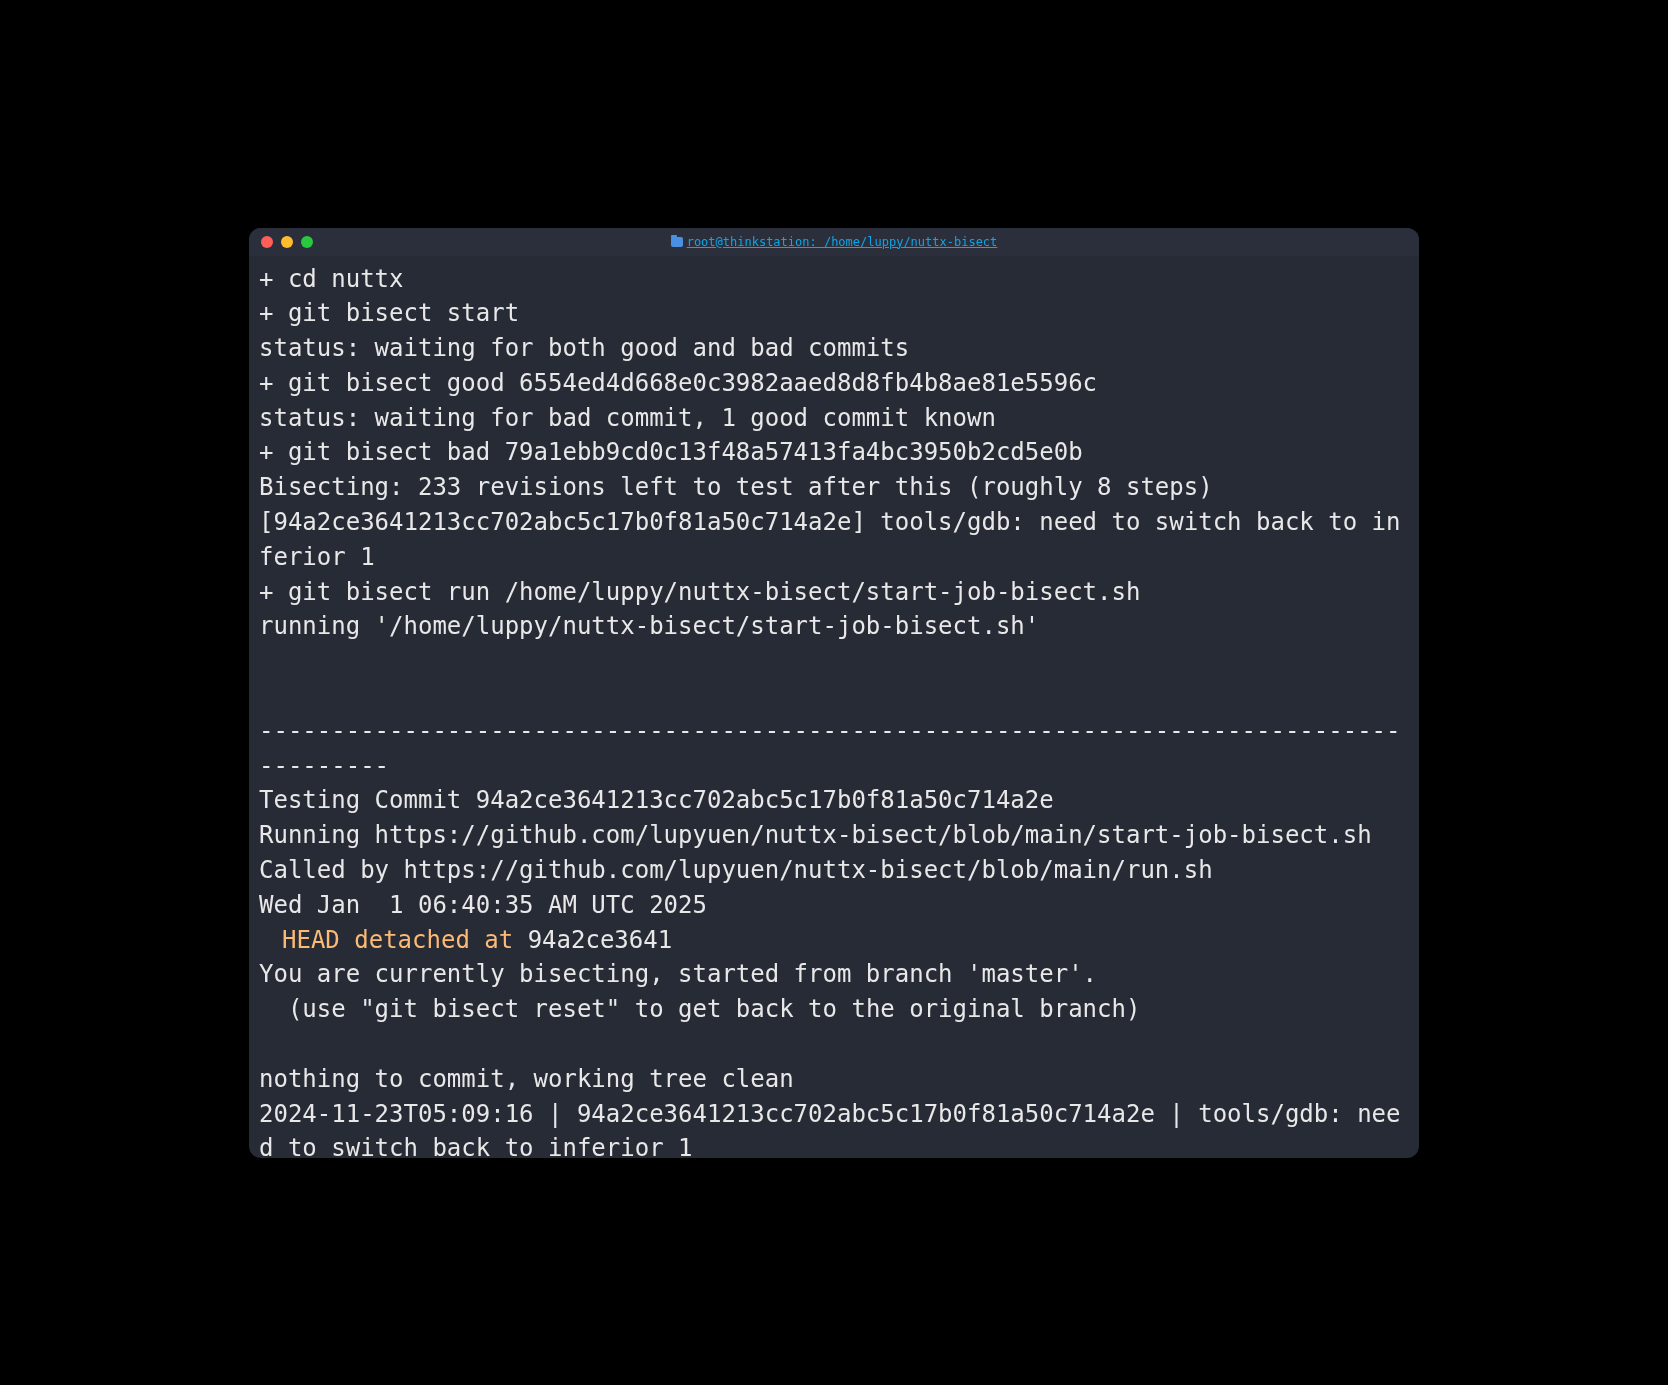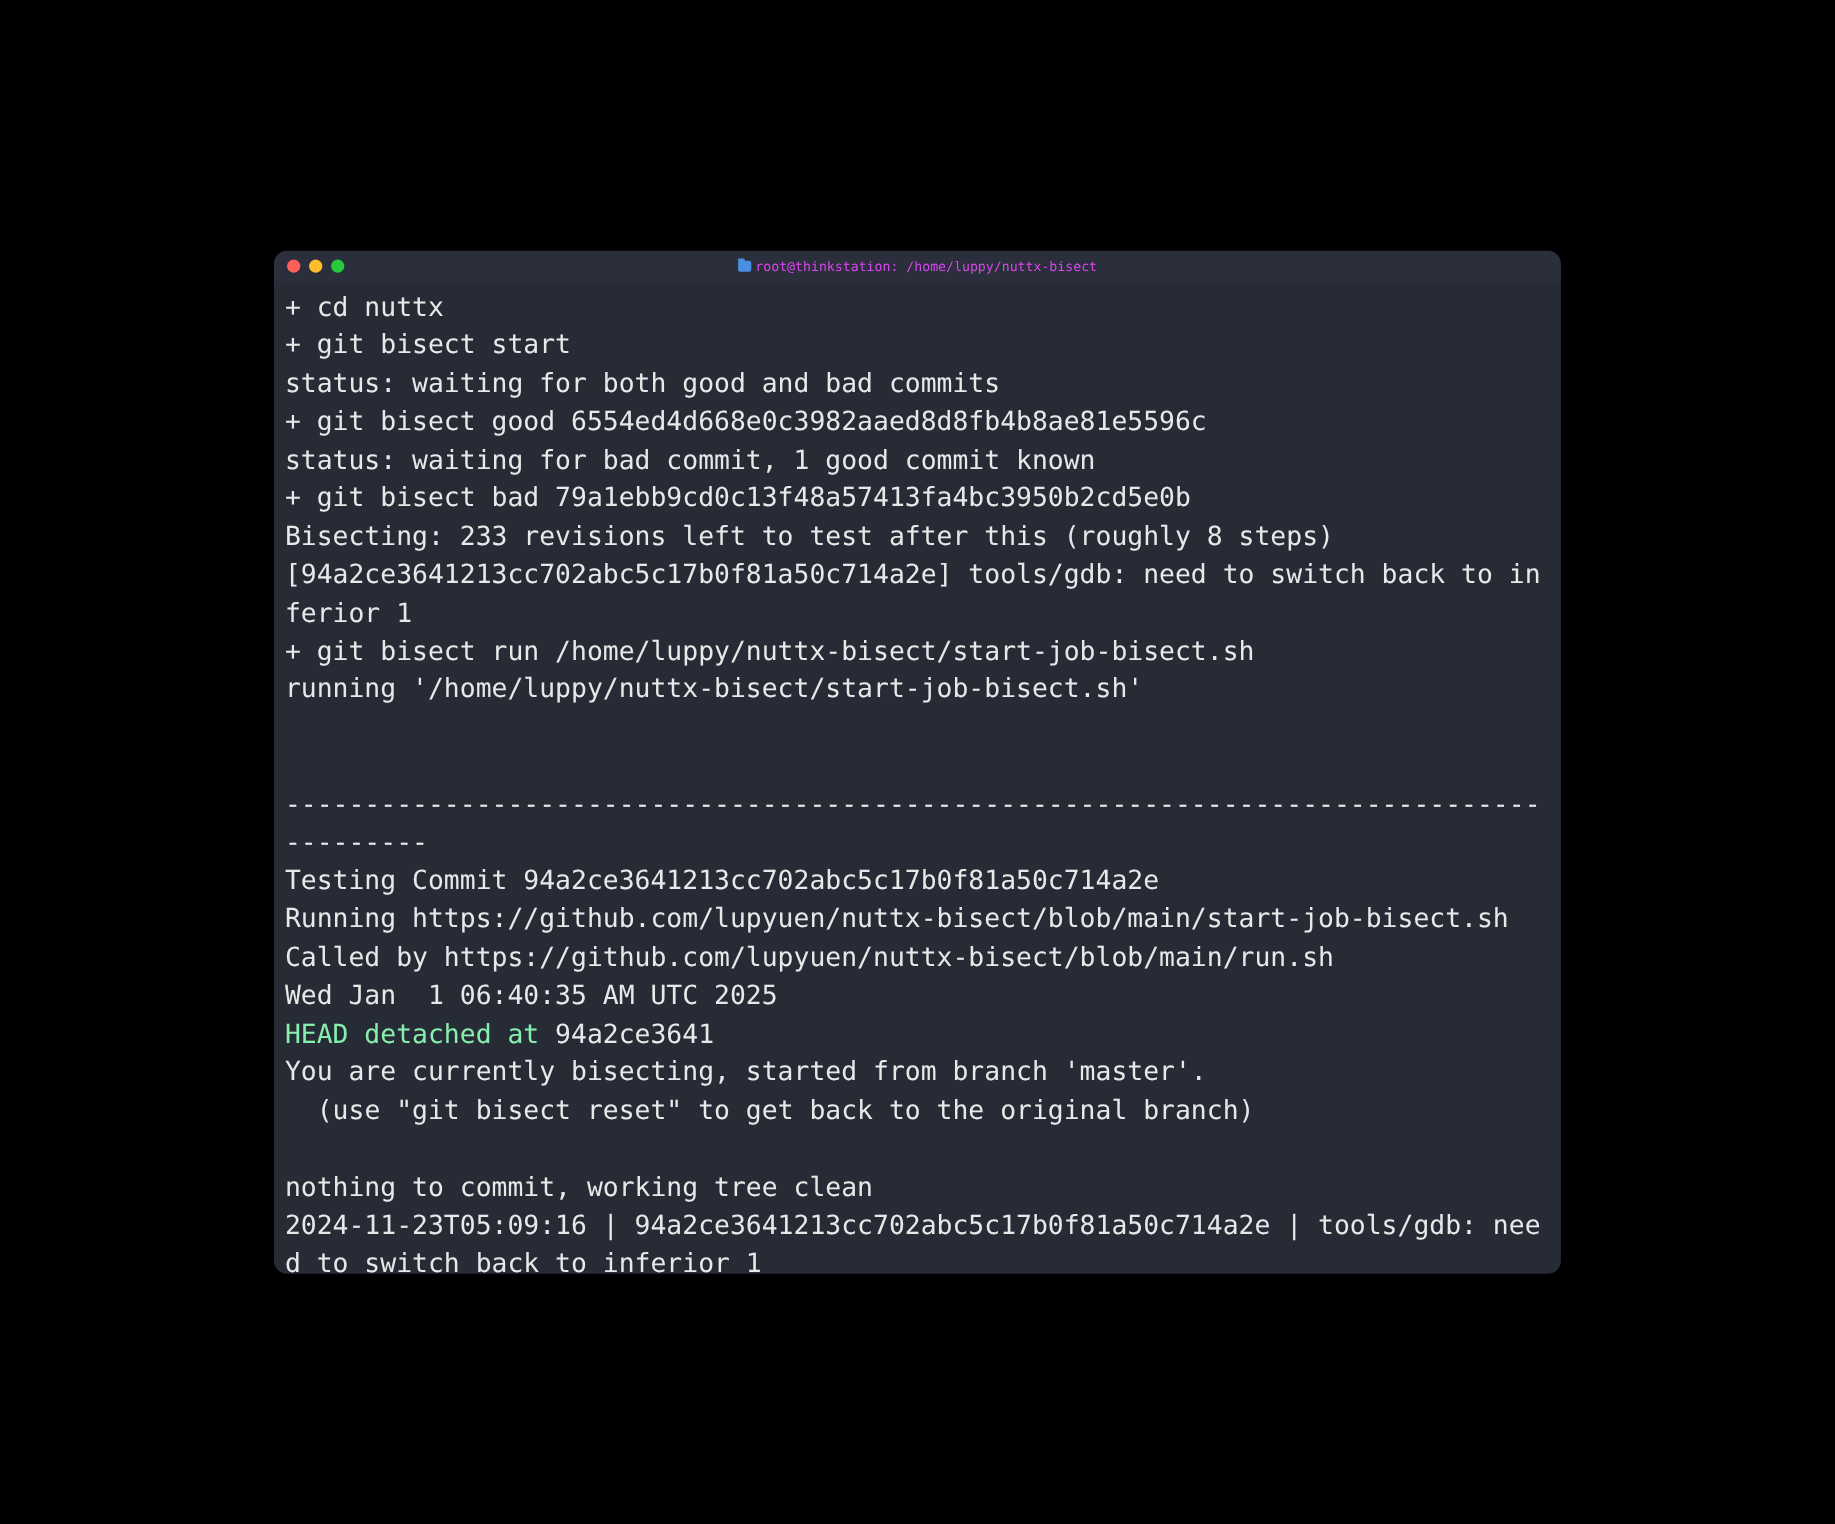--- a/index.html
+++ b/index.html
@@ -42,26 +42,27 @@
       border-radius: 50%;
     }
     .light.red { background: #ff5f56; }
     .light.yellow { background: #ffbd2e; }
     .light.green { background: #27c93f; }
     .title-text {
       position: absolute;
       left: 0; right: 0;
       text-align: center;
       font-size: 12px;
-      color: #d946ef;
+      color: #0ea5e9;
       pointer-events: none;
       display: flex;
       align-items: center;
       justify-content: center;
       gap: 4px;
+      text-decoration: underline;
     }
     .folder-icon {
       display: inline-block;
       width: 12px; height: 10px;
       background: #4a90e2;
       border-radius: 2px;
       position: relative;
     }
     .folder-icon::before {
       content: "";
@@ -74,21 +75,21 @@
     .terminal {
       flex: 1;
       padding: 6px 10px 10px 10px;
       overflow: hidden;
       color: #e8e8e8;
       font-size: 24px;
       line-height: 1.45;
       white-space: pre-wrap;
       word-break: break-all;
     }
-    .red-text { color: #86efac; }
+    .red-text { color: #fdba74; margin-left: 23px; }
   </style>
 </head>
 <body>
 
 <div class="window">
   <div class="titlebar">
     <div class="traffic-lights">
       <div class="light red"></div>
       <div class="light yellow"></div>
       <div class="light green"></div>

